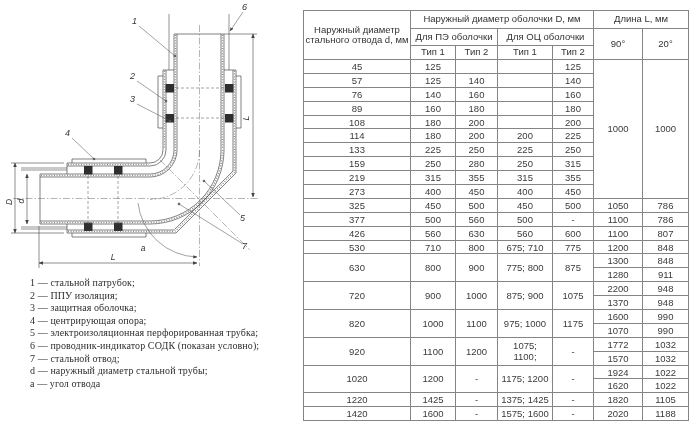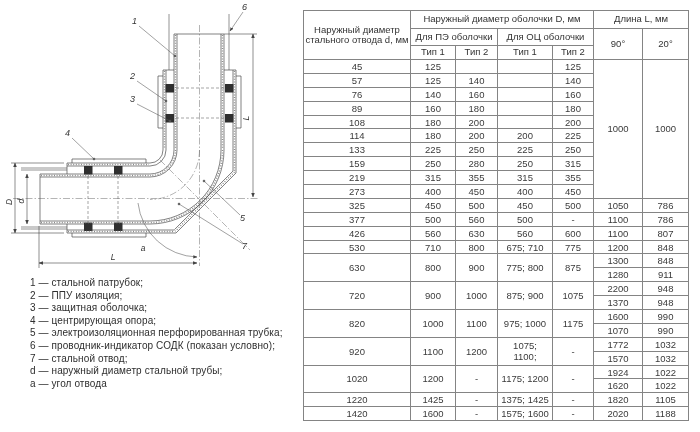--- a/index.html
+++ b/index.html
@@ -6,21 +6,21 @@
   body{
     width:700px;height:432px;background:#ffffff;position:relative;
     font-family:"Liberation Sans",sans-serif;color:#3a3a3a;overflow:hidden;
   }
   
   .drawing{position:absolute;left:0;top:0;}
   .drawing text{font-family:"Liberation Sans",sans-serif;font-style:italic;fill:#333;}
   
   .legend{
     position:absolute;left:30px;top:277px;width:270px;
-    font-size:10px;line-height:12.6px;color:#2e2e2e;letter-spacing:.1px;
+    font-size:10px;line-height:12.6px;color:#2e2e2e;letter-spacing:.1px;font-family:Liberation Serif, serif;
   }
   
   table.dim{
     position:absolute;left:303px;top:10px;width:385px;
     border-collapse:collapse;table-layout:fixed;color:#3a3a3a;
   }
   table.dim th,table.dim td{
     border:1px solid #848484;text-align:center;vertical-align:middle;
     padding:0;overflow:hidden;
   }

